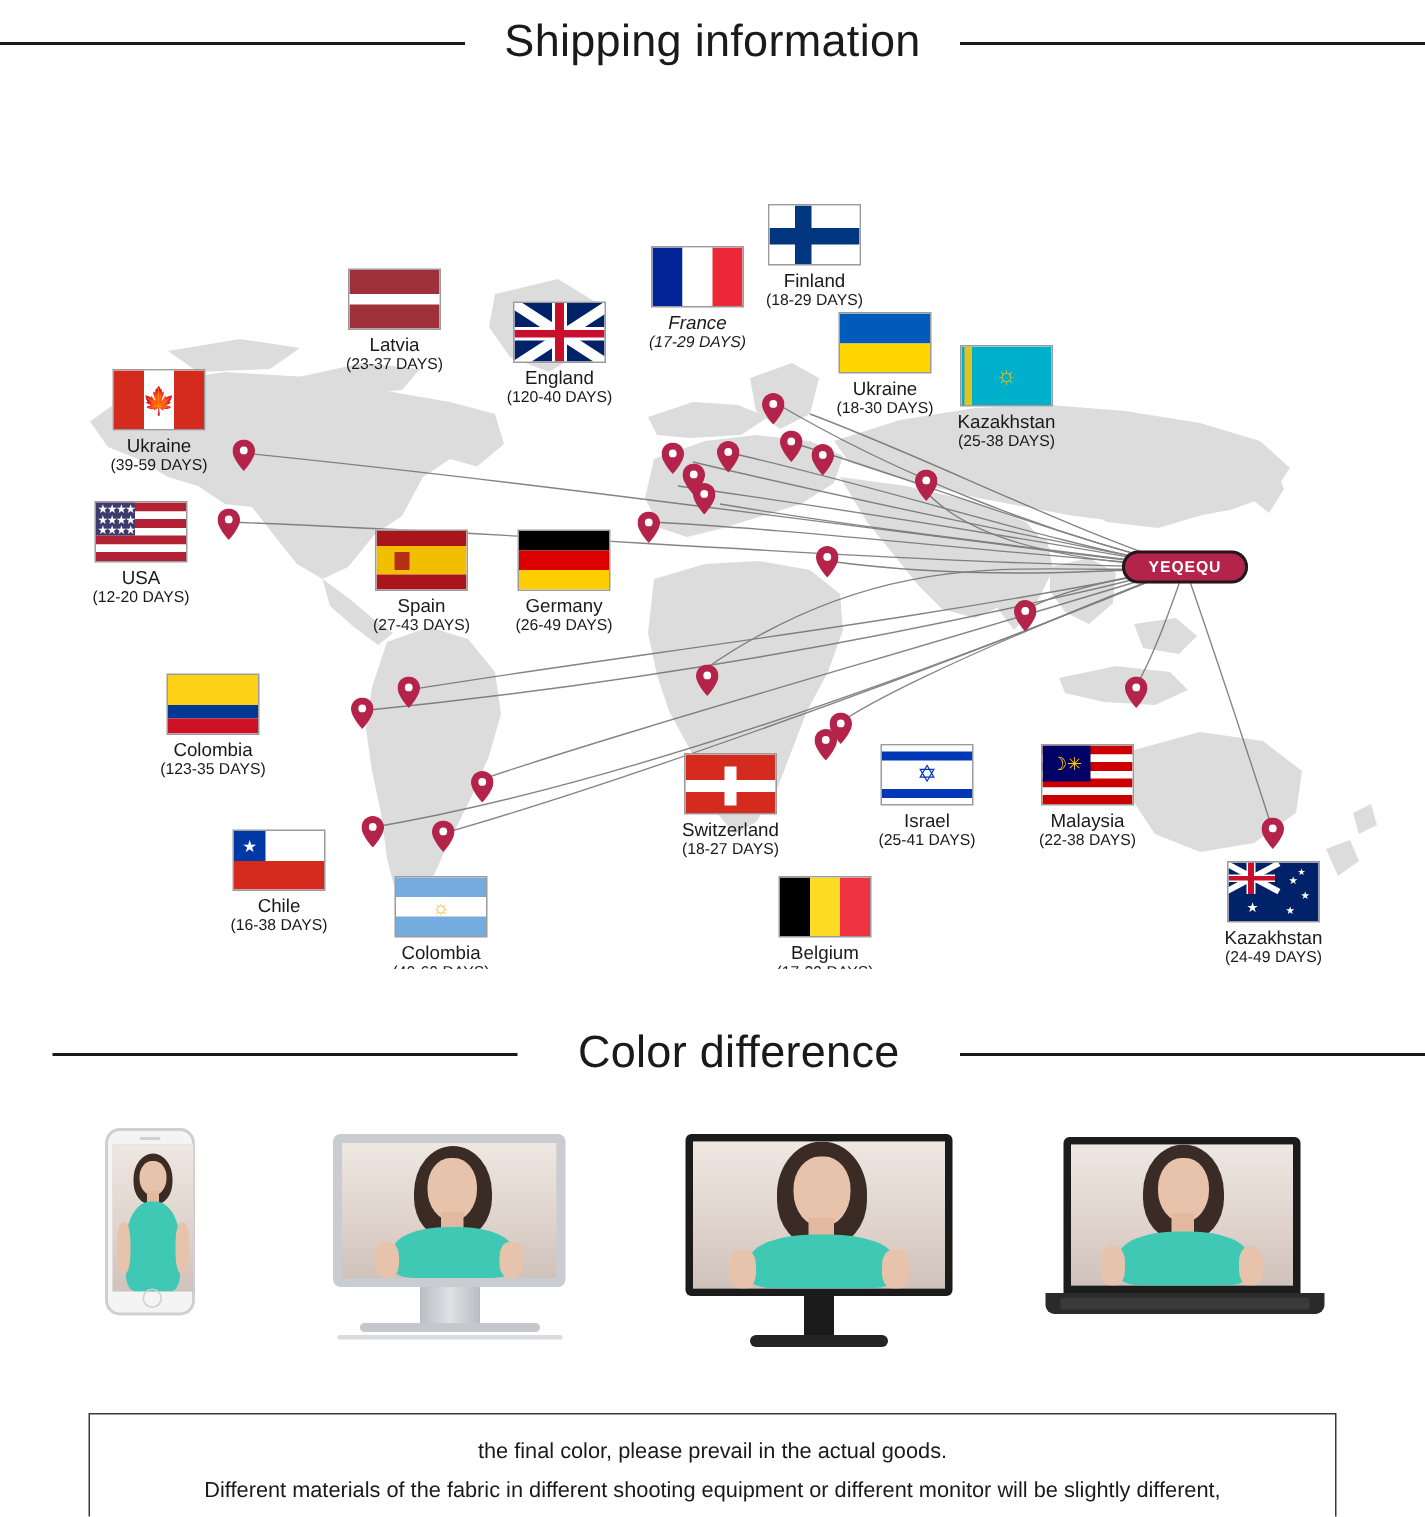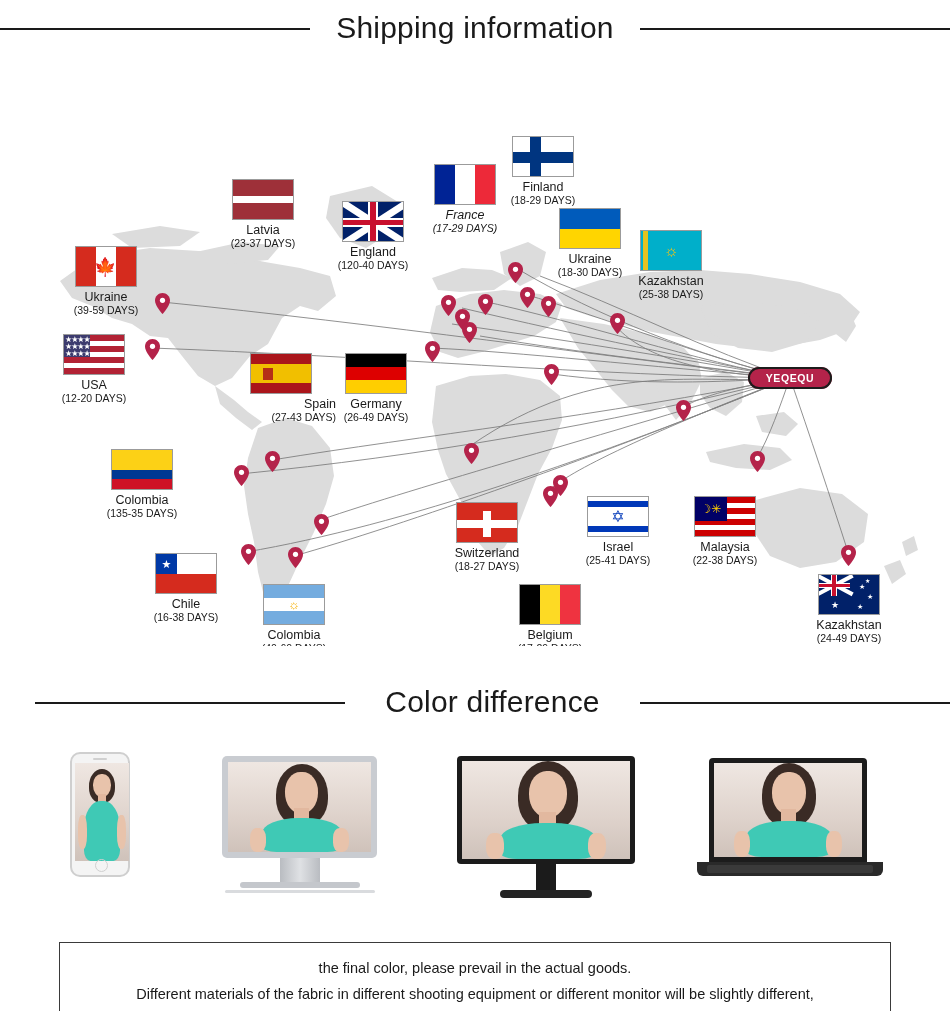--- a/index.html
+++ b/index.html
@@ -424,21 +424,21 @@
 
   <div class="country" style="left:87px; top:393px;">
     <div class="flag">
       <div class="stripes-h">
         <div style="background:#fcd116; flex:2"></div>
         <div style="background:#003893"></div>
         <div style="background:#ce1126"></div>
       </div>
     </div>
     <div class="cname">Colombia</div>
-    <div class="cdays">(135-35 DAYS)</div>
+    <div class="cdays">(123-35 DAYS)</div>
   </div>
 
   <div class="country" style="left:131px; top:497px;">
     <div class="flag">
       <div class="stripes-h">
           <div style="background:#fff"></div>
           <div style="background:#d52b1e"></div>
         </div>
       <div style="position:absolute;left:0;top:0;width:21px;height:20px;background:#0039a6;color:#fff;font-size:11px;display:flex;align-items:center;justify-content:center;">★</div>
     </div>
@@ -524,21 +524,21 @@
     <div class="flag">
       <div style="position:absolute;inset:0;background:#00afca"></div>
       <div class="ctr" style="color:#fec50c; font-size:16px;">☼</div>
       <div style="position:absolute;left:2px;top:0;width:5px;height:100%;background:#fec50c;opacity:.9"></div>
     </div>
     <div class="cname">Kazakhstan</div>
     <div class="cdays">(25-38 DAYS)</div>
   </div>
 
 
-  <div class="country" style="left:226px; top:297px;text-align:right;">
+  <div class="country" style="left:226px; top:297px;">
     <div class="flag">
       <div class="stripes-h">
         <div style="background:#aa151b"></div>
         <div style="background:#f1bf00; flex:2"></div>
         <div style="background:#aa151b"></div>
       </div>
       <div style="position:absolute;left:12px;top:14px;width:10px;height:12px;background:#aa151b;opacity:.85"></div>
     </div>
     <div class="cname">Spain</div>
     <div class="cdays">(27-43 DAYS)</div>

